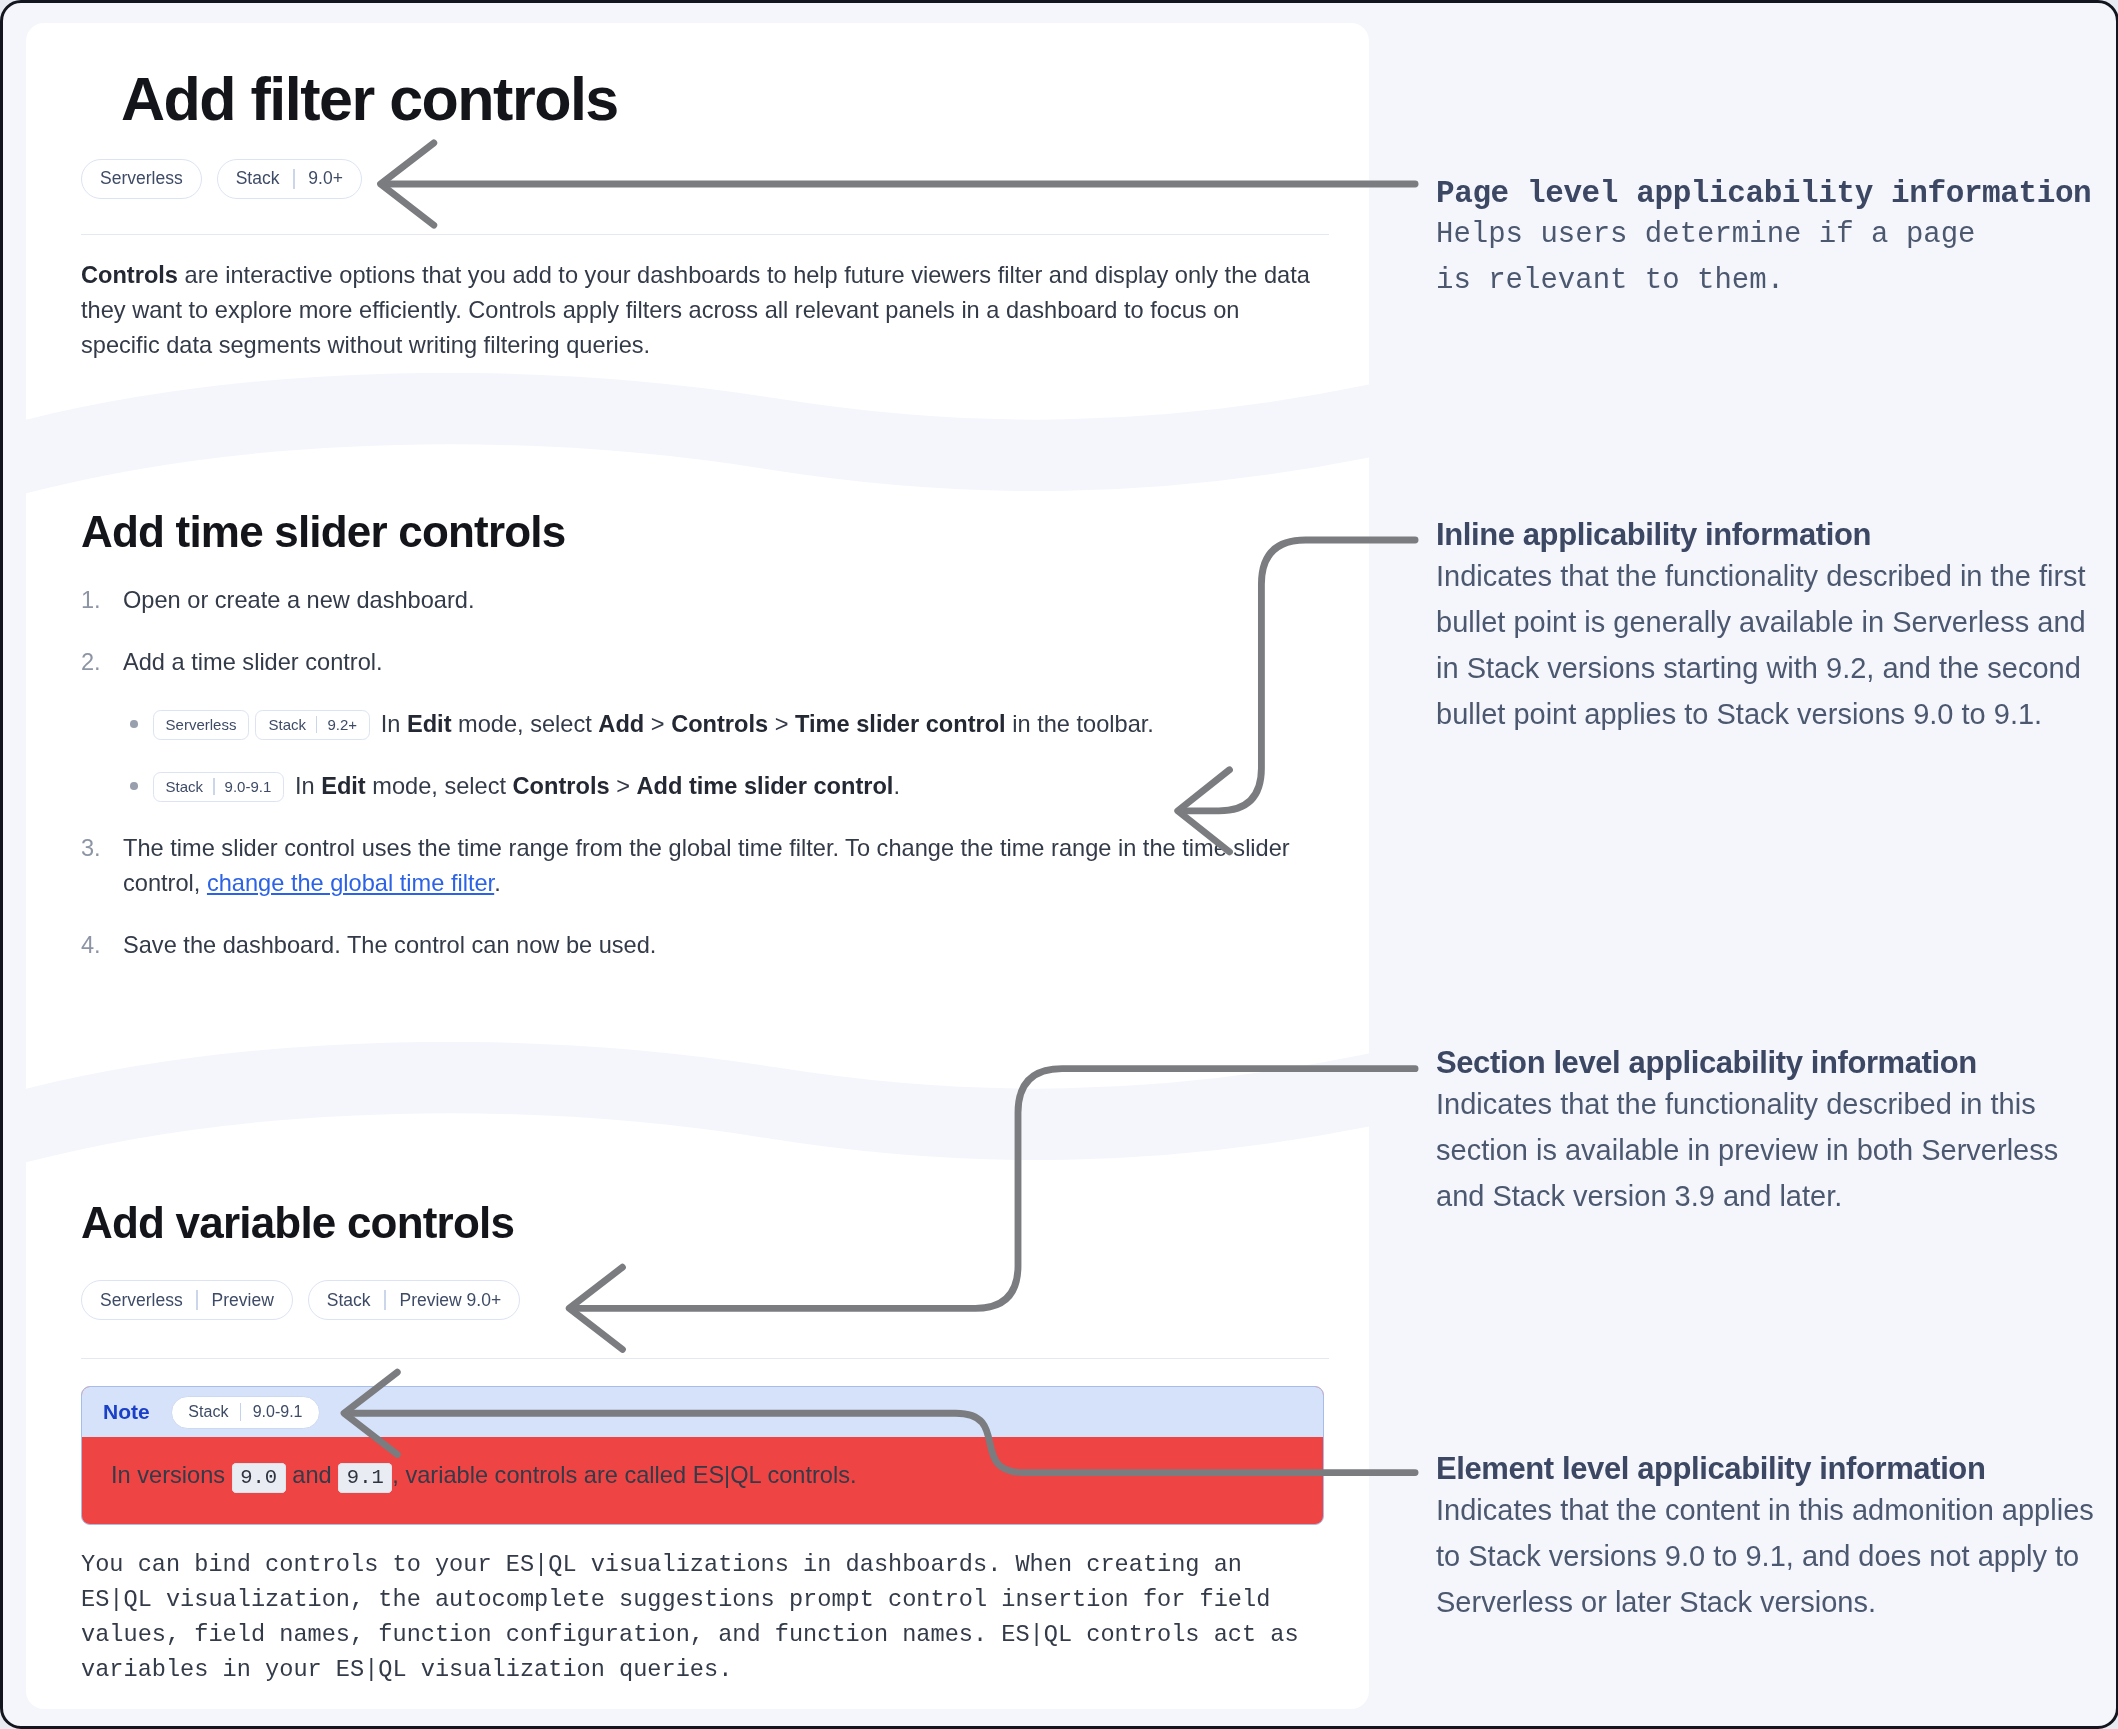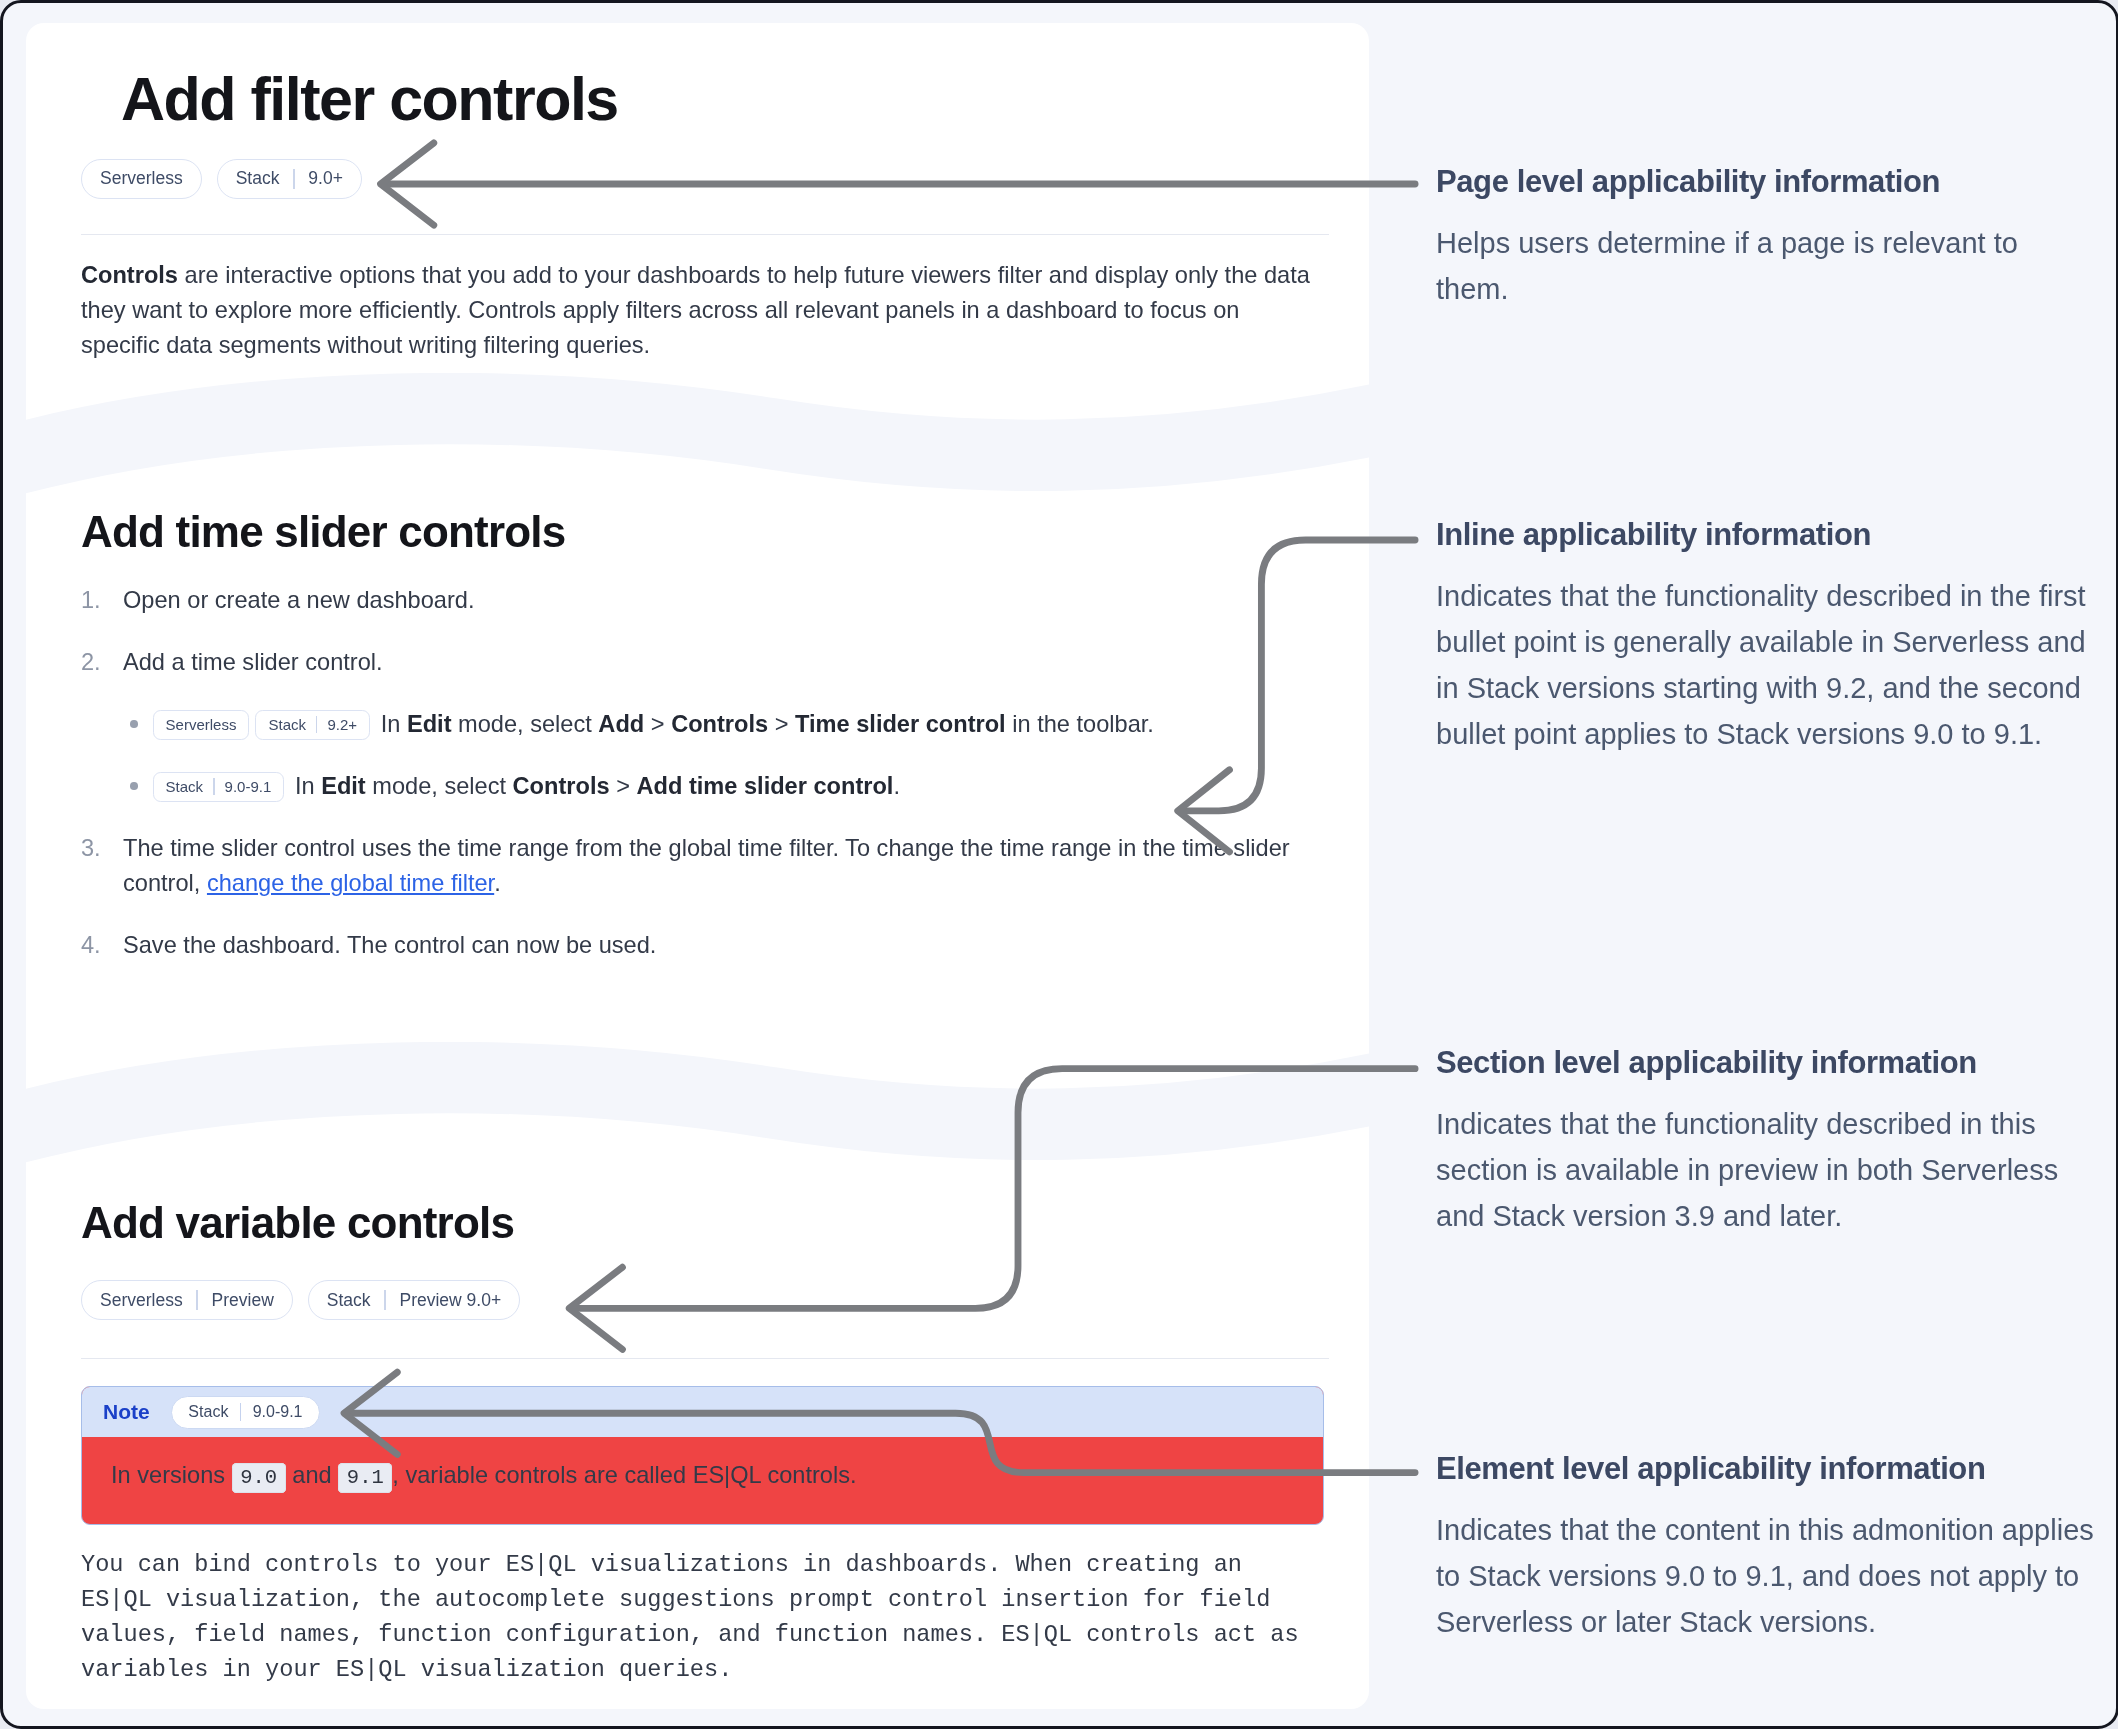--- a/index.html
+++ b/index.html
@@ -90,22 +90,22 @@
   .note-body { padding:21px 29px 29px; font-size:23.6px; line-height:35px; color:#333a48; }
   code.ver {
     font-family:"Liberation Mono","DejaVu Sans Mono",monospace;
     background:#e9ecf3; border:0.8px solid #dde1ea; border-radius:4.6px;
     padding:2.3px 7.6px; font-size:20.5px; color:#2f3540;
   }
 
   
   .annotation { position:absolute; left:1433px; width:660px; }
   .annotation h3 { font-size:31px; font-weight:bold; color:#3c4863; letter-spacing:-0.4px; line-height:1.15; }
-  .annotation p { margin-top:20px; font-size:29px; line-height:46px; color:#4b586f; }
-  .a-1 { top:161px; } .a-2 { top:514px; } .a-3 { top:1042px; } .a-4 { top:1448px; }
+  .annotation p { font-size:29px; line-height:46px; color:#4b586f; }
+  .a-1 { top:173px;font-family:Liberation Mono, monospace; } .a-2 { top:514px; } .a-3 { top:1042px; } .a-4 { top:1448px; }
   .a-1 p { max-width:586px; }
   .a-2 p, .a-3 p, .a-4 p { max-width:659px; }
 </style>
 </head>
 <body>
 
 <div class="frame">
 
   <div class="article-col"></div>
 

